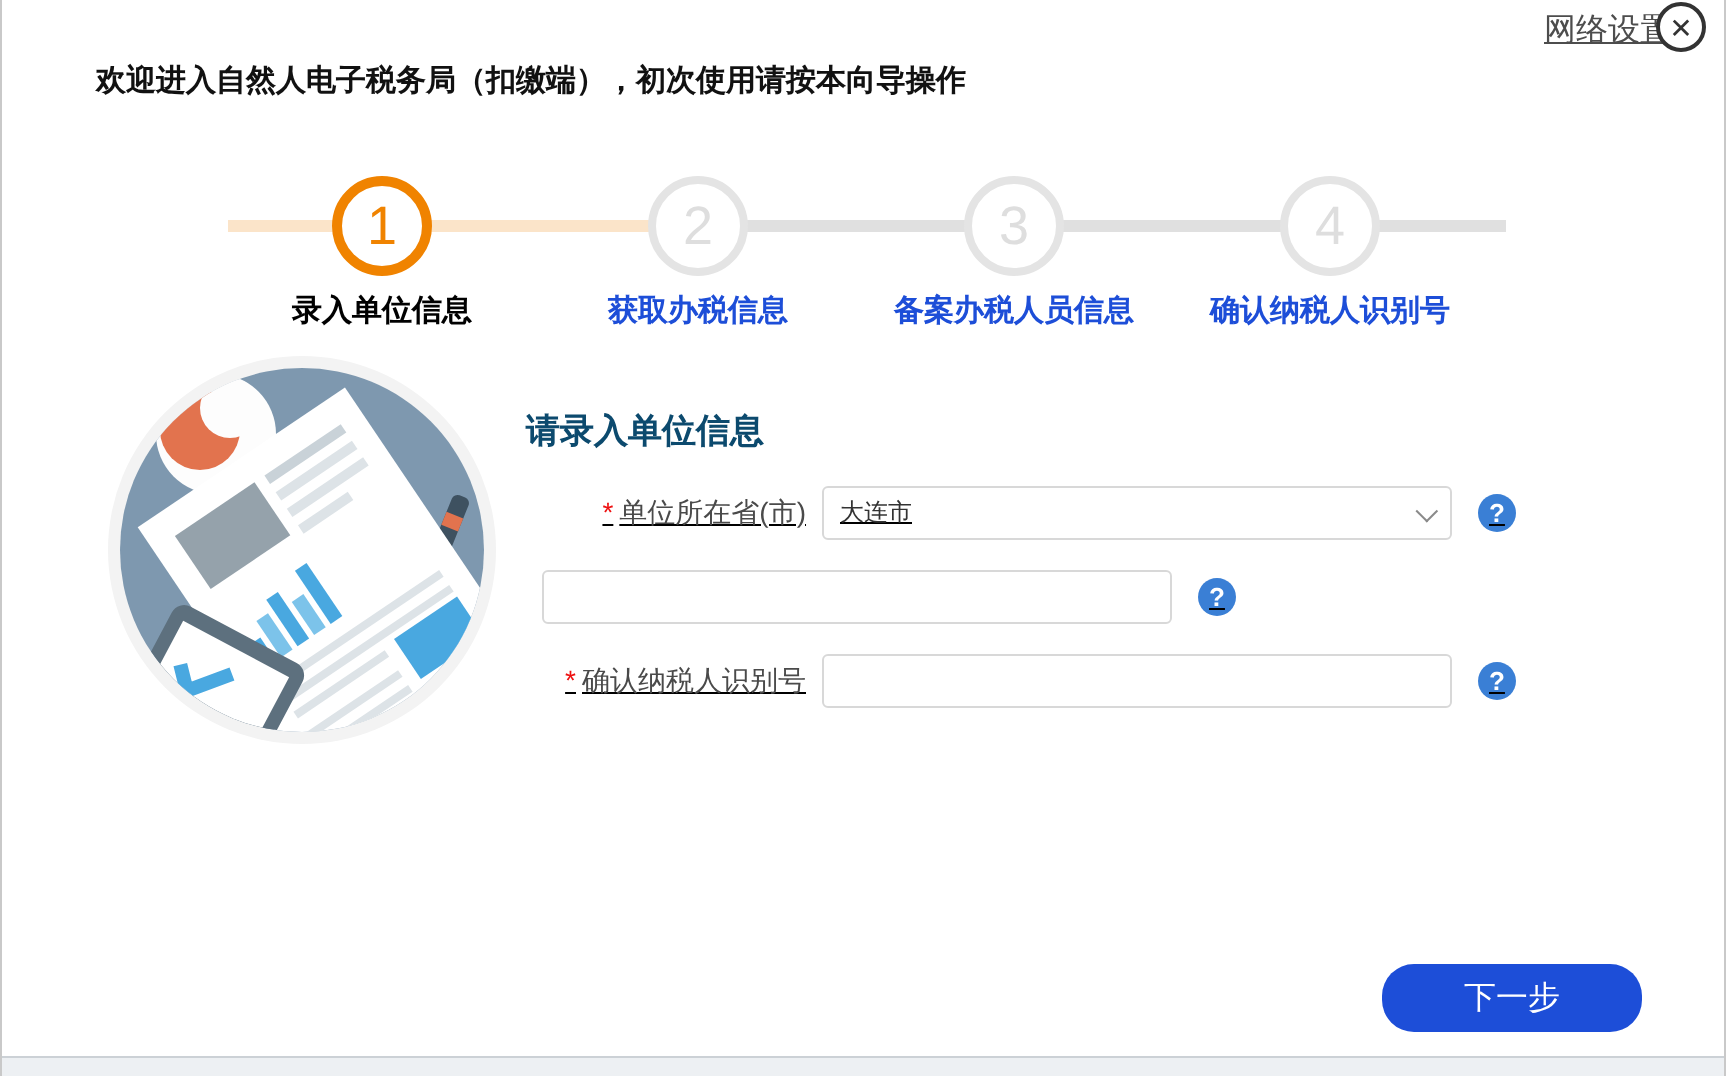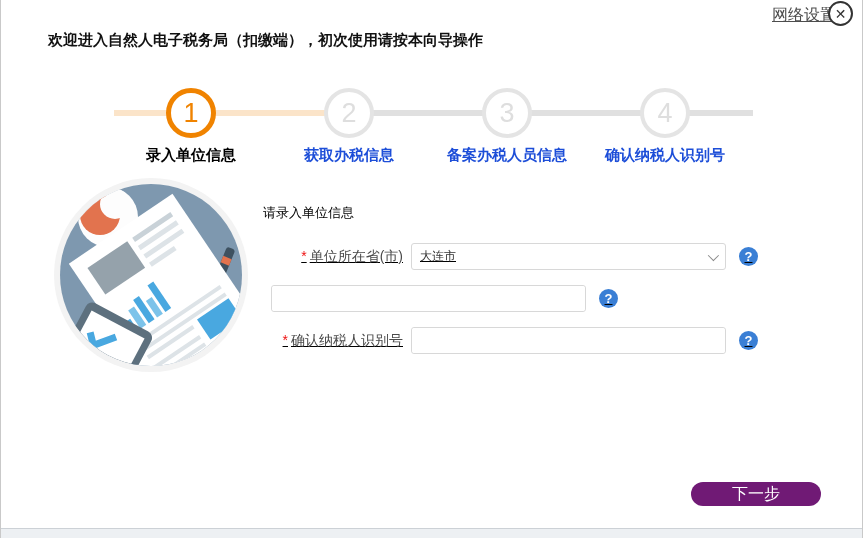--- a/index.html
+++ b/index.html
@@ -31,42 +31,42 @@
                 font-size:15px; font-weight:bold; }
   .step-label.active { color:#000000; }
   .step-label.pending { color:#1d4ed8; }
   .c1 { left:165px; } .c2 { left:323px; } .c3 { left:481px; } .c4 { left:639px; }
   .l1 { left:90px; }  .l2 { left:248px; } .l3 { left:406px; } .l4 { left:564px; }
 
   
   .illus { position:absolute; left:52px; top:177px; width:196px; height:196px; }
 
   
-  .form-heading { position:absolute; left:262px; top:204px; font-size:13px;
-                  font-weight:normal; color:#000000; }
+  .form-heading { position:absolute; left:262px; top:204px; font-size:17px;
+                  font-weight:bold; color:#0c4a6e; }
   .form-rows { position:absolute; left:262px; top:243px;text-decoration:underline; }
   .form-row { display:flex; align-items:center; height:27px; margin-bottom:15px; }
   .form-label { width:140px; text-align:right; font-size:14px; color:#4a4a4a; }
   .req { color:#ee1111; margin-right:3px; font-size:14px; }
   .field-box { width:315px; height:27px; border:1px solid #d8d8d8; border-radius:3px;
                margin-left:8px; background:#fff; position:relative; }
   .select-box { display:flex; align-items:center; padding:0 24px 0 8px; cursor:pointer; }
   .select-value { font-size:12px; color:#333; }
   .chevron { position:absolute; right:9px; top:9px; width:8px; height:8px;
              border-right:1px solid #8a8a8a; border-bottom:1px solid #8a8a8a;
              transform:rotate(45deg) translateY(-2px); }
   .text-input { width:100%; height:100%; border:none; outline:none; border-radius:3px;
                 padding:0 8px; font-size:15px; color:#333; }
   .help-icon { width:19px; height:19px; margin-left:13px; border-radius:50%;
                background:#3a7fd5; color:#fff; font-size:13px; font-weight:bold;
                display:flex; align-items:center; justify-content:center; cursor:pointer; }
 
   
-  .next-btn { position:absolute; left:690px; top:482px; width:130px; height:24px;
-              background:#701a75; border:none; border-radius:16px; color:#fff;
+  .next-btn { position:absolute; left:690px; top:482px; width:130px; height:34px;
+              background:#1d4ed8; border:none; border-radius:16px; color:#fff;
               font-size:16px; cursor:pointer; font-family:inherit; }
 
   
   .bottom-strip { position:absolute; left:0; bottom:0; width:100%; height:10px;
                   background:#edf0f3; border-top:1px solid #ccd1d6; }
 </style>
 </head>
 <body>
 
 <div class="window">

